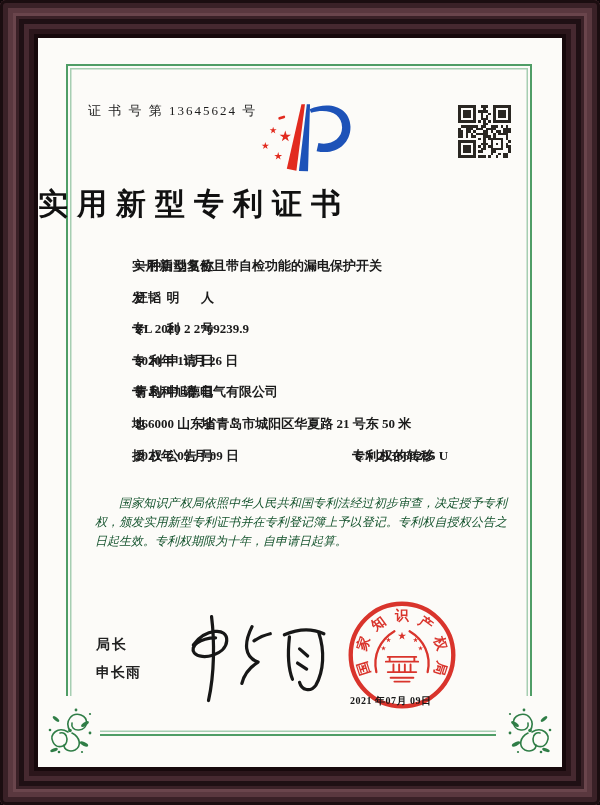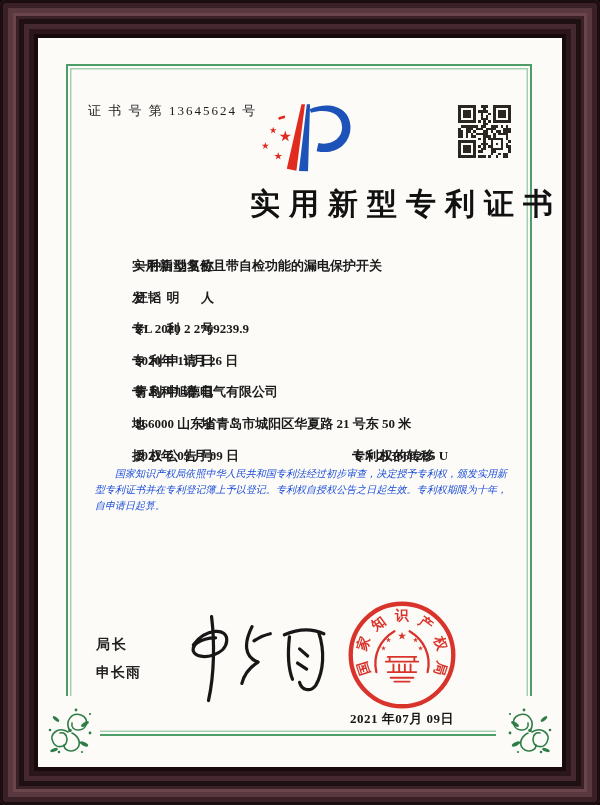--- a/index.html
+++ b/index.html
@@ -26,44 +26,44 @@
     box-shadow:inset 0 0 0 2px #fcfbf8, inset 0 0 0 3.5px #a6ceb2;}
   .mask{background:#fcfbf8;}
   .mask-bl{left:12px;top:658px;width:50px;height:46px;}
   .mask-br{left:458px;top:658px;width:52px;height:46px;}
   .ornament{width:48px;height:48px;color:#2f7d46;}
   .orn-bl{left:8px;top:668px;}
   .orn-br{left:468px;top:668px;transform:scaleX(-1);}
   .cert-no{left:50px;top:64px;font-size:13px;letter-spacing:2px;color:#1c1c1c;white-space:nowrap;}
   .logo{left:220px;top:63px;width:96px;height:73px;}
   .qr{left:420px;top:67px;width:53px;height:53px;}
-  .title{left:0;top:146px;width:100%;margin:0;text-align:right;font-size:30px;font-weight:700;
+  .title{left:0;top:146px;width:100%;margin:0;text-align:left;font-size:30px;font-weight:700;
          letter-spacing:9px;color:#111;}
   .fields{left:57px;top:212px;width:460px;}
   .fields{position:absolute;}
   .field-row{position:relative;display:block;height:31.6px;line-height:31.6px;font-size:13px;
              color:#1b1b1b;white-space:nowrap;margin-left:37px;}
   .flabel{display:inline-block;width:82px;text-align:justify;text-align-last:justify;
           font-weight:700;vertical-align:top;}
   .colon{font-weight:700;}
   .fvalue{font-weight:600;margin-left:3px;}
   .pair2{position:absolute;left:220px;top:0;}
-  .paragraphs{left:57px;top:428px;width:412px;font-size:10px;line-height:1.58;color:#1d4ed8;
+  .paragraphs{left:57px;top:456px;width:412px;font-size:12px;line-height:1.58;color:#14532d;
               font-style:italic;font-weight:500;text-align:justify;}
   .paragraphs p{position:static;margin:0;text-indent:2em;}
   .official{font-family:Liberation Serif, serif;color:#222;font-size:14px;
             font-weight:600;white-space:nowrap;}
   .director-title{left:58px;top:598px;letter-spacing:2px;}
   .director-name{left:58px;top:626px;letter-spacing:1px;}
   .signature{left:127px;top:568px;width:172px;height:102px;z-index:3;}
   .seal{left:307px;top:560px;width:114px;height:114px;z-index:2;}
   .seal-ch{font:700 14.5px "Liberation Serif","DejaVu Serif",serif;fill:#d7261d;
            text-anchor:middle;dominant-baseline:middle;}
-  .seal-date{left:312px;top:656px;width:130px;font-size:13px;font-weight:700;color:#171717;
-             letter-spacing:0.5px;z-index:4;white-space:nowrap;margin-top:16px;}
+  .seal-date{left:312px;top:656px;width:130px;font-size:10px;font-weight:700;color:#171717;
+             letter-spacing:0.5px;z-index:4;white-space:nowrap;}
   .sprite{position:absolute;width:0;height:0;overflow:hidden;}
 </style>
 </head>
 <body>
 
 <svg class="sprite" aria-hidden="true">
   <defs>
     <symbol id="sym-star" viewBox="-1.1 -1.1 2.2 2.2">
       <path fill="currentColor" d="M0,-1 L0.2245,-0.309 L0.951,-0.309 L0.3633,0.118 L0.5878,0.809 L0,0.382 L-0.5878,0.809 L-0.3633,0.118 L-0.951,-0.309 L-0.2245,-0.309 Z"></path>
     </symbol>

